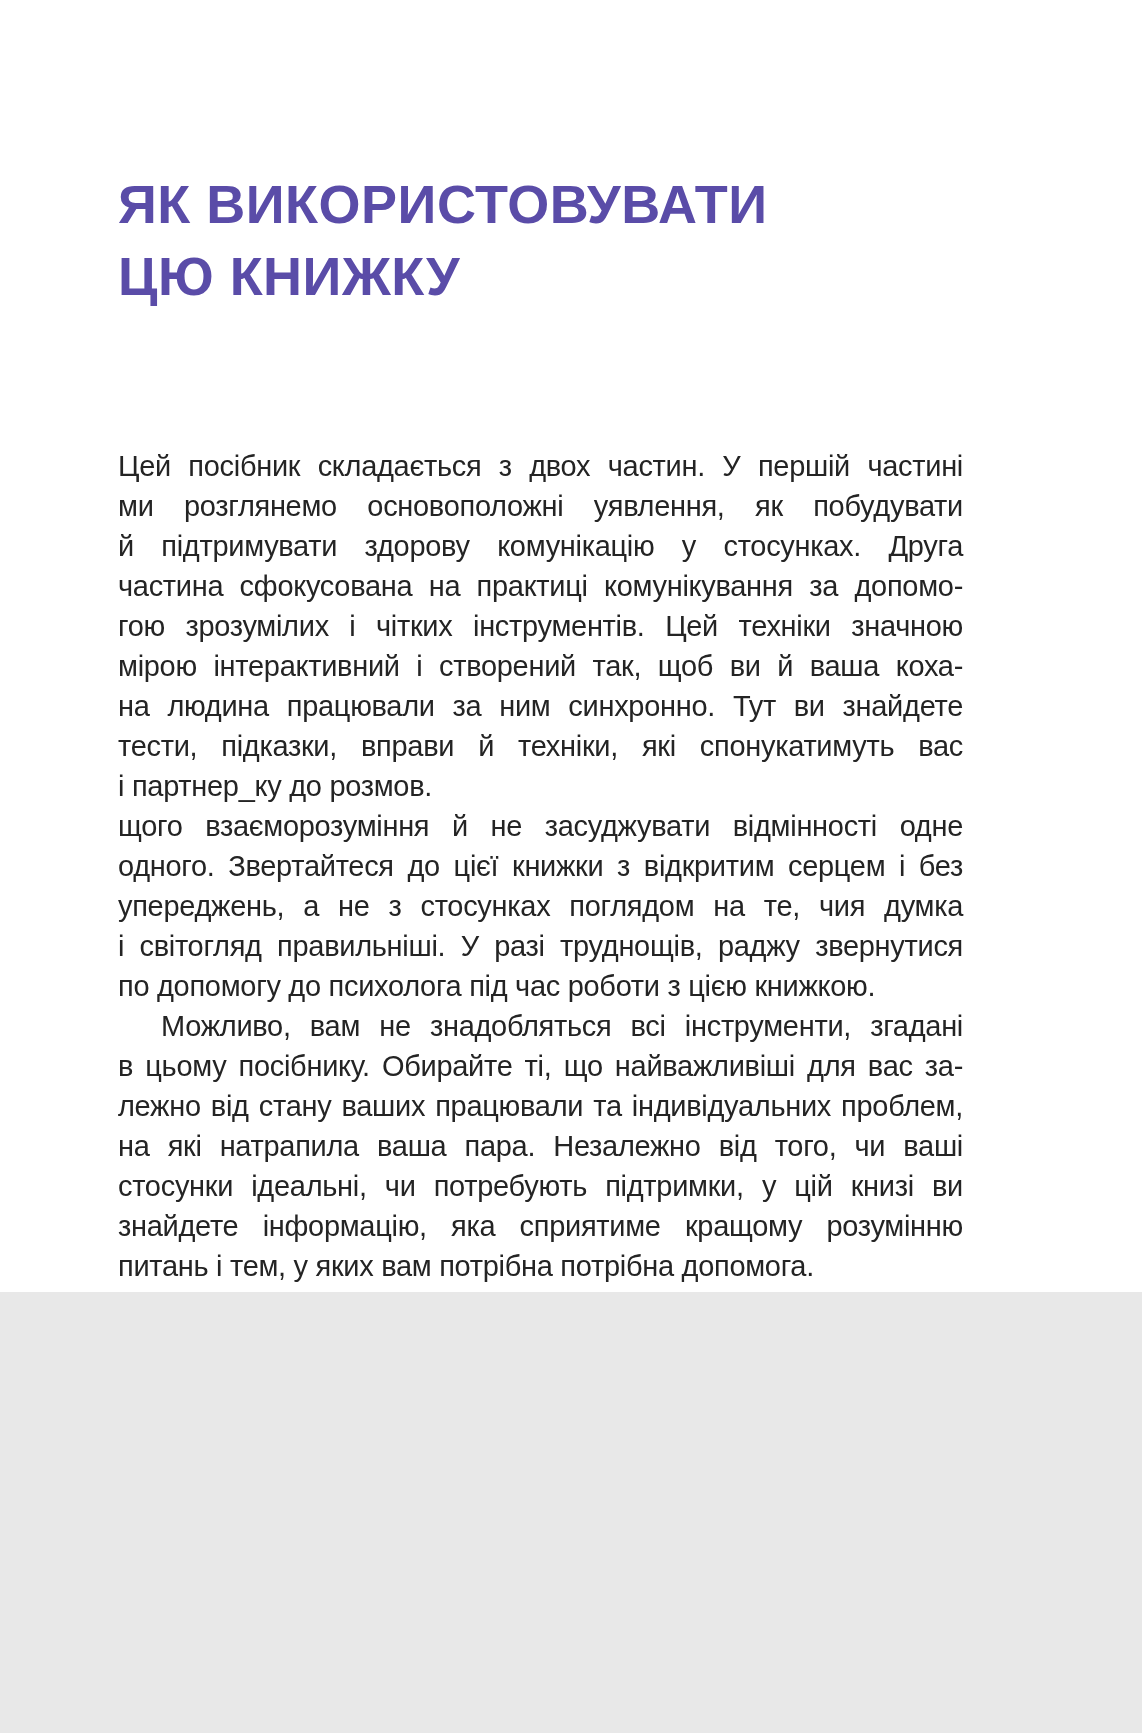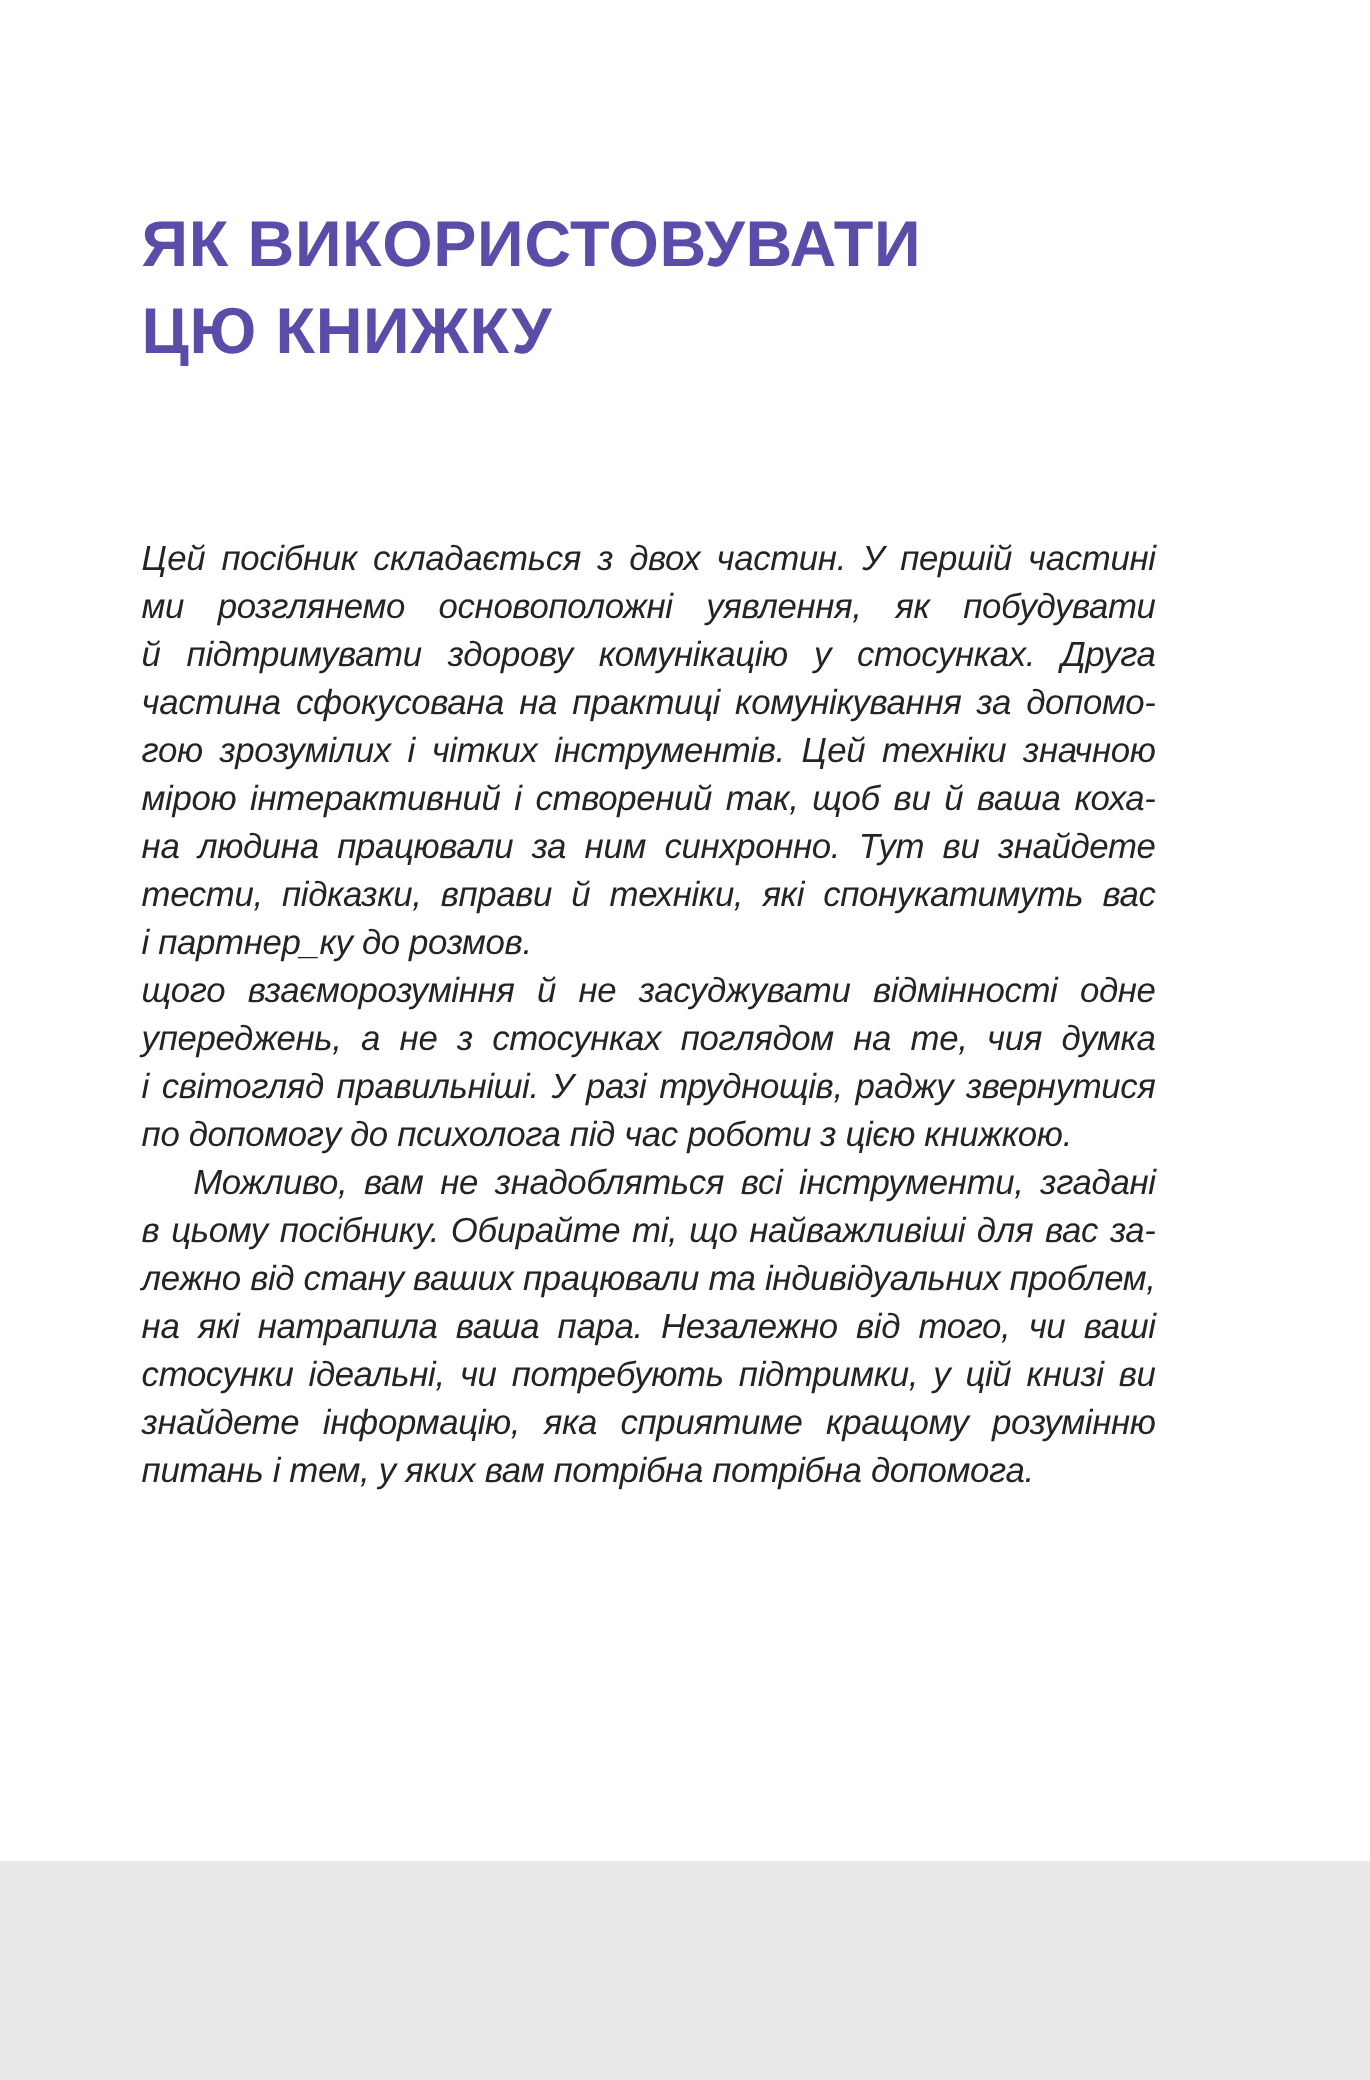--- a/index.html
+++ b/index.html
@@ -3,21 +3,21 @@
 <meta charset="utf-8">
 <style>
   html, body {
     margin: 0;
     padding: 0;
     background: #e8e8e8;
   }
   .page {
     position: relative;
     width: 1142px;
-    height: 1551px;
+    height: 1292px;
     margin: 0 auto;
     background: #ffffff;
     overflow: hidden;
     font-family: "Liberation Sans", sans-serif;
   }
   .title {
     position: absolute;
     left: 118px;
     top: 168px;
     margin: 0;
@@ -69,34 +69,35 @@
 </head>
 <body>
 
 <div class="page">
 
   <h1 class="title" style="color: rgb(90, 76, 168);">
     <span class="title-line">ЯК ВИКОРИСТОВУВАТИ</span>
     <span class="title-line">ЦЮ КНИЖКУ</span>
   </h1>
 
-  <div class="body-text" style="color: rgb(36, 36, 36); font-style: italic;">
+  <div class="body-text" style="color: rgb(36, 36, 36);">
       <div class="paragraph">
         <div class="line">Цей посібник складається з двох частин. У першій частині</div>
         <div class="line">ми розглянемо основоположні уявлення, як побудувати</div>
         <div class="line">й підтримувати здорову комунікацію у стосунках. Друга</div>
         <div class="line">частина сфокусована на практиці комунікування за допомо-</div>
         <div class="line">гою зрозумілих і чітких інструментів. Цей техніки значною</div>
         <div class="line">мірою інтерактивний і створений так, щоб ви й ваша коха-</div>
         <div class="line">на людина працювали за ним синхронно. Тут ви знайдете</div>
         <div class="line">тести, підказки, вправи й техніки, які спонукатимуть вас</div>
         <div class="line last">і партнер_ку до розмов.</div>
       </div>
       <div class="paragraph">
         <div class="line">щого взаєморозуміння й не засуджувати відмінності одне</div>
+        <div class="line">одного. Звертайтеся до цієї книжки з відкритим серцем і без</div>
         <div class="line">упереджень, а не з стосунках поглядом на те, чия думка</div>
         <div class="line">і світогляд правильніші. У разі труднощів, раджу звернутися</div>
         <div class="line last">по допомогу до психолога під час роботи з цією книжкою.</div>
       </div>
       <div class="paragraph">
         <div class="line indent">Можливо, вам не знадобляться всі інструменти, згадані</div>
         <div class="line">в цьому посібнику. Обирайте ті, що найважливіші для вас за-</div>
         <div class="line">лежно від стану ваших працювали та індивідуальних проблем,</div>
         <div class="line">на які натрапила ваша пара. Незалежно від того, чи ваші</div>
         <div class="line">стосунки ідеальні, чи потребують підтримки, у цій книзі ви</div>

